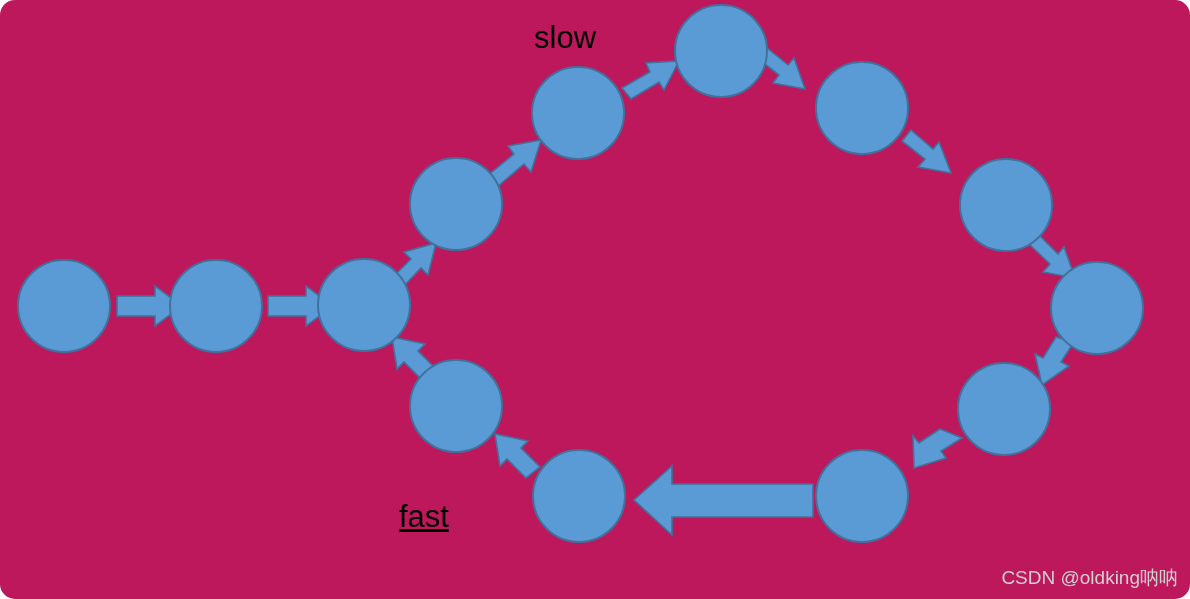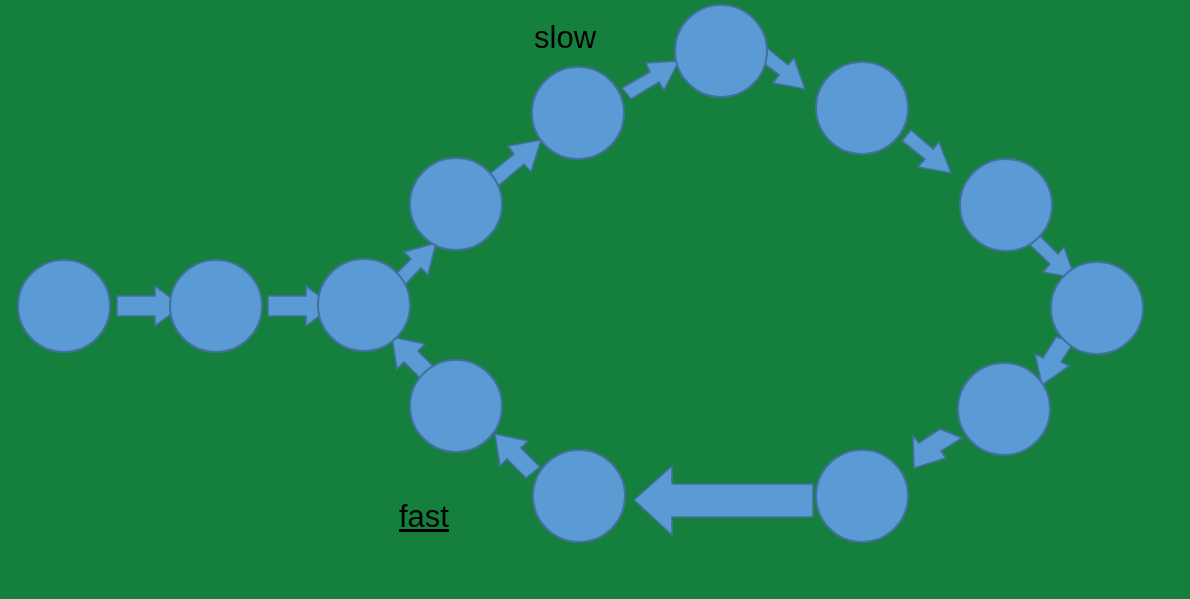--- a/index.html
+++ b/index.html
@@ -7,22 +7,23 @@
     padding: 0;
     background: #ffffff;
   }
   body {
     font-family: "Liberation Sans", sans-serif;
   }
   #stage {
     position: relative;
     width: 1190px;
     height: 599px;
-    background: #15803d;
+    background: #be185d;
     overflow: hidden;
+    border-radius: 15px;
   }
   #diagram-svg {
     position: absolute;
     left: 0;
     top: 0;
     width: 1190px;
     height: 599px;
     display: block;
   }
   .node-circle {
@@ -129,14 +130,15 @@
     <circle class="node-circle" cx="1004" cy="409" r="46"></circle>
     <circle class="node-circle" cx="862" cy="496" r="46"></circle>
     <circle class="node-circle" cx="579" cy="496" r="46"></circle>
     <circle class="node-circle" cx="456" cy="406" r="46"></circle>
   </svg>
 
   <div class="diagram-label" id="label-slow">slow</div>
 
   <div class="diagram-label" id="label-fast">fast</div>
 
+  <div id="watermark">CSDN @oldking呐呐</div>
 
 </div>
 
 </body></html>

